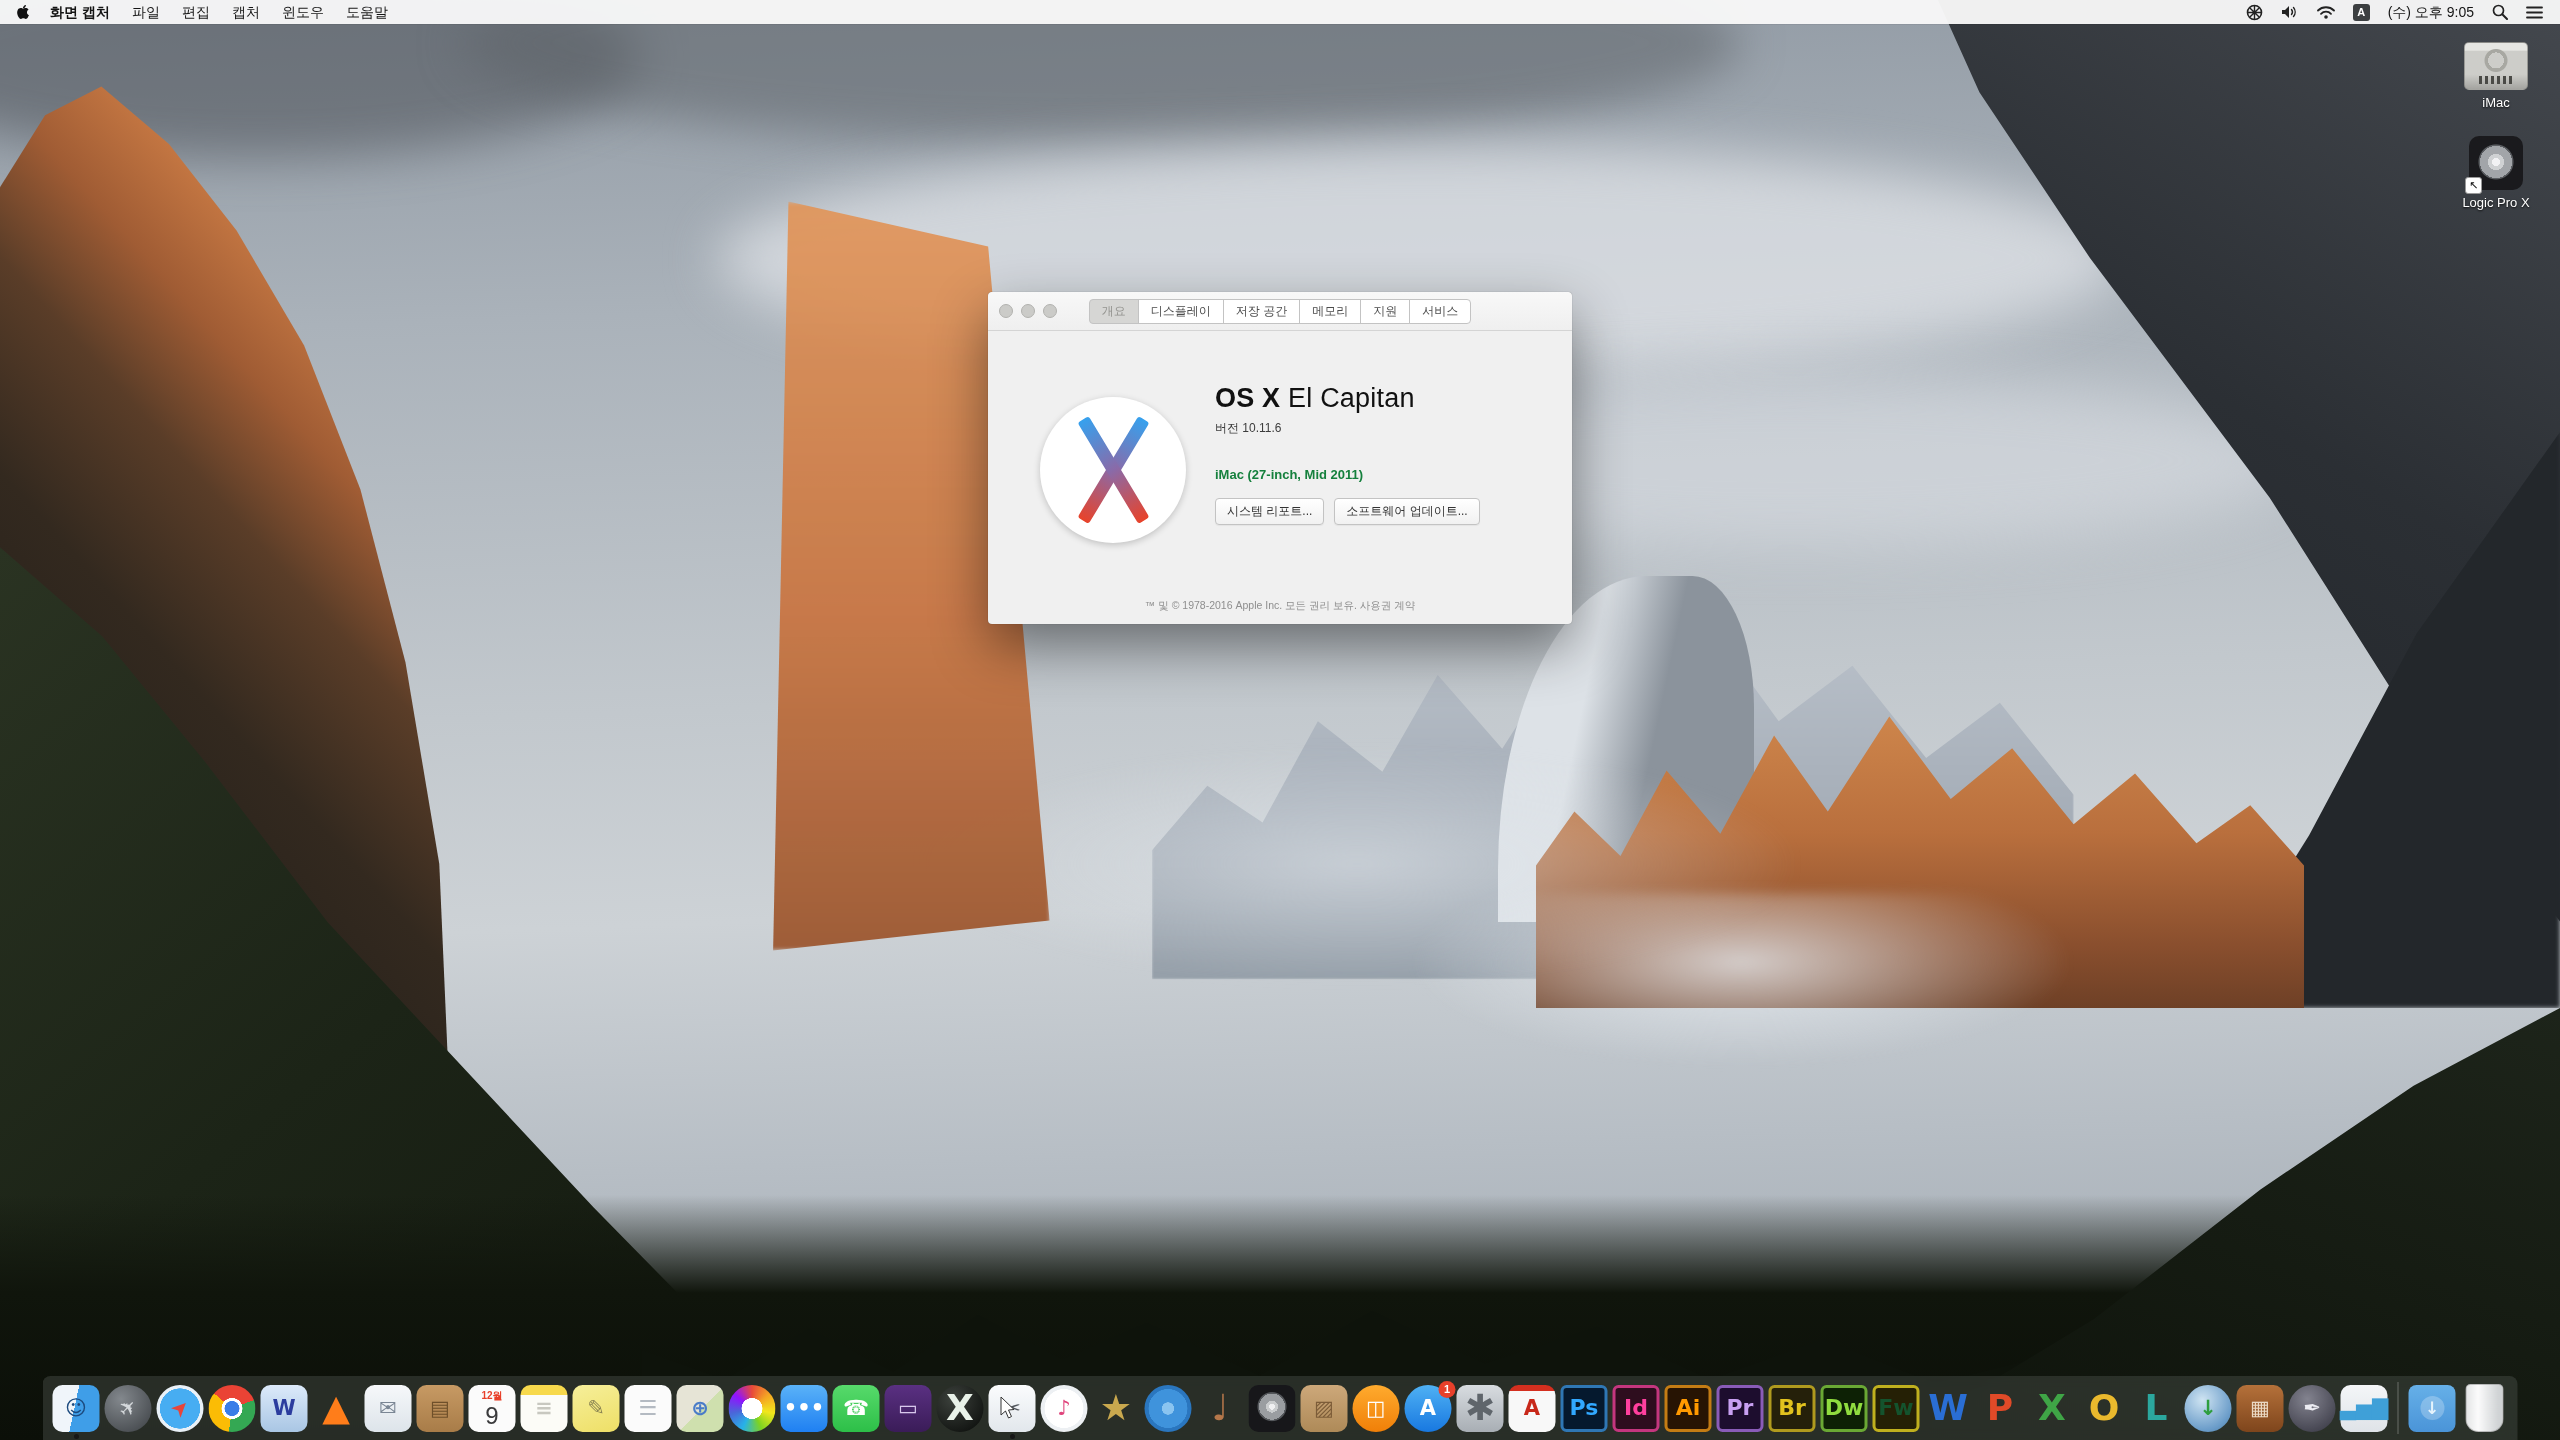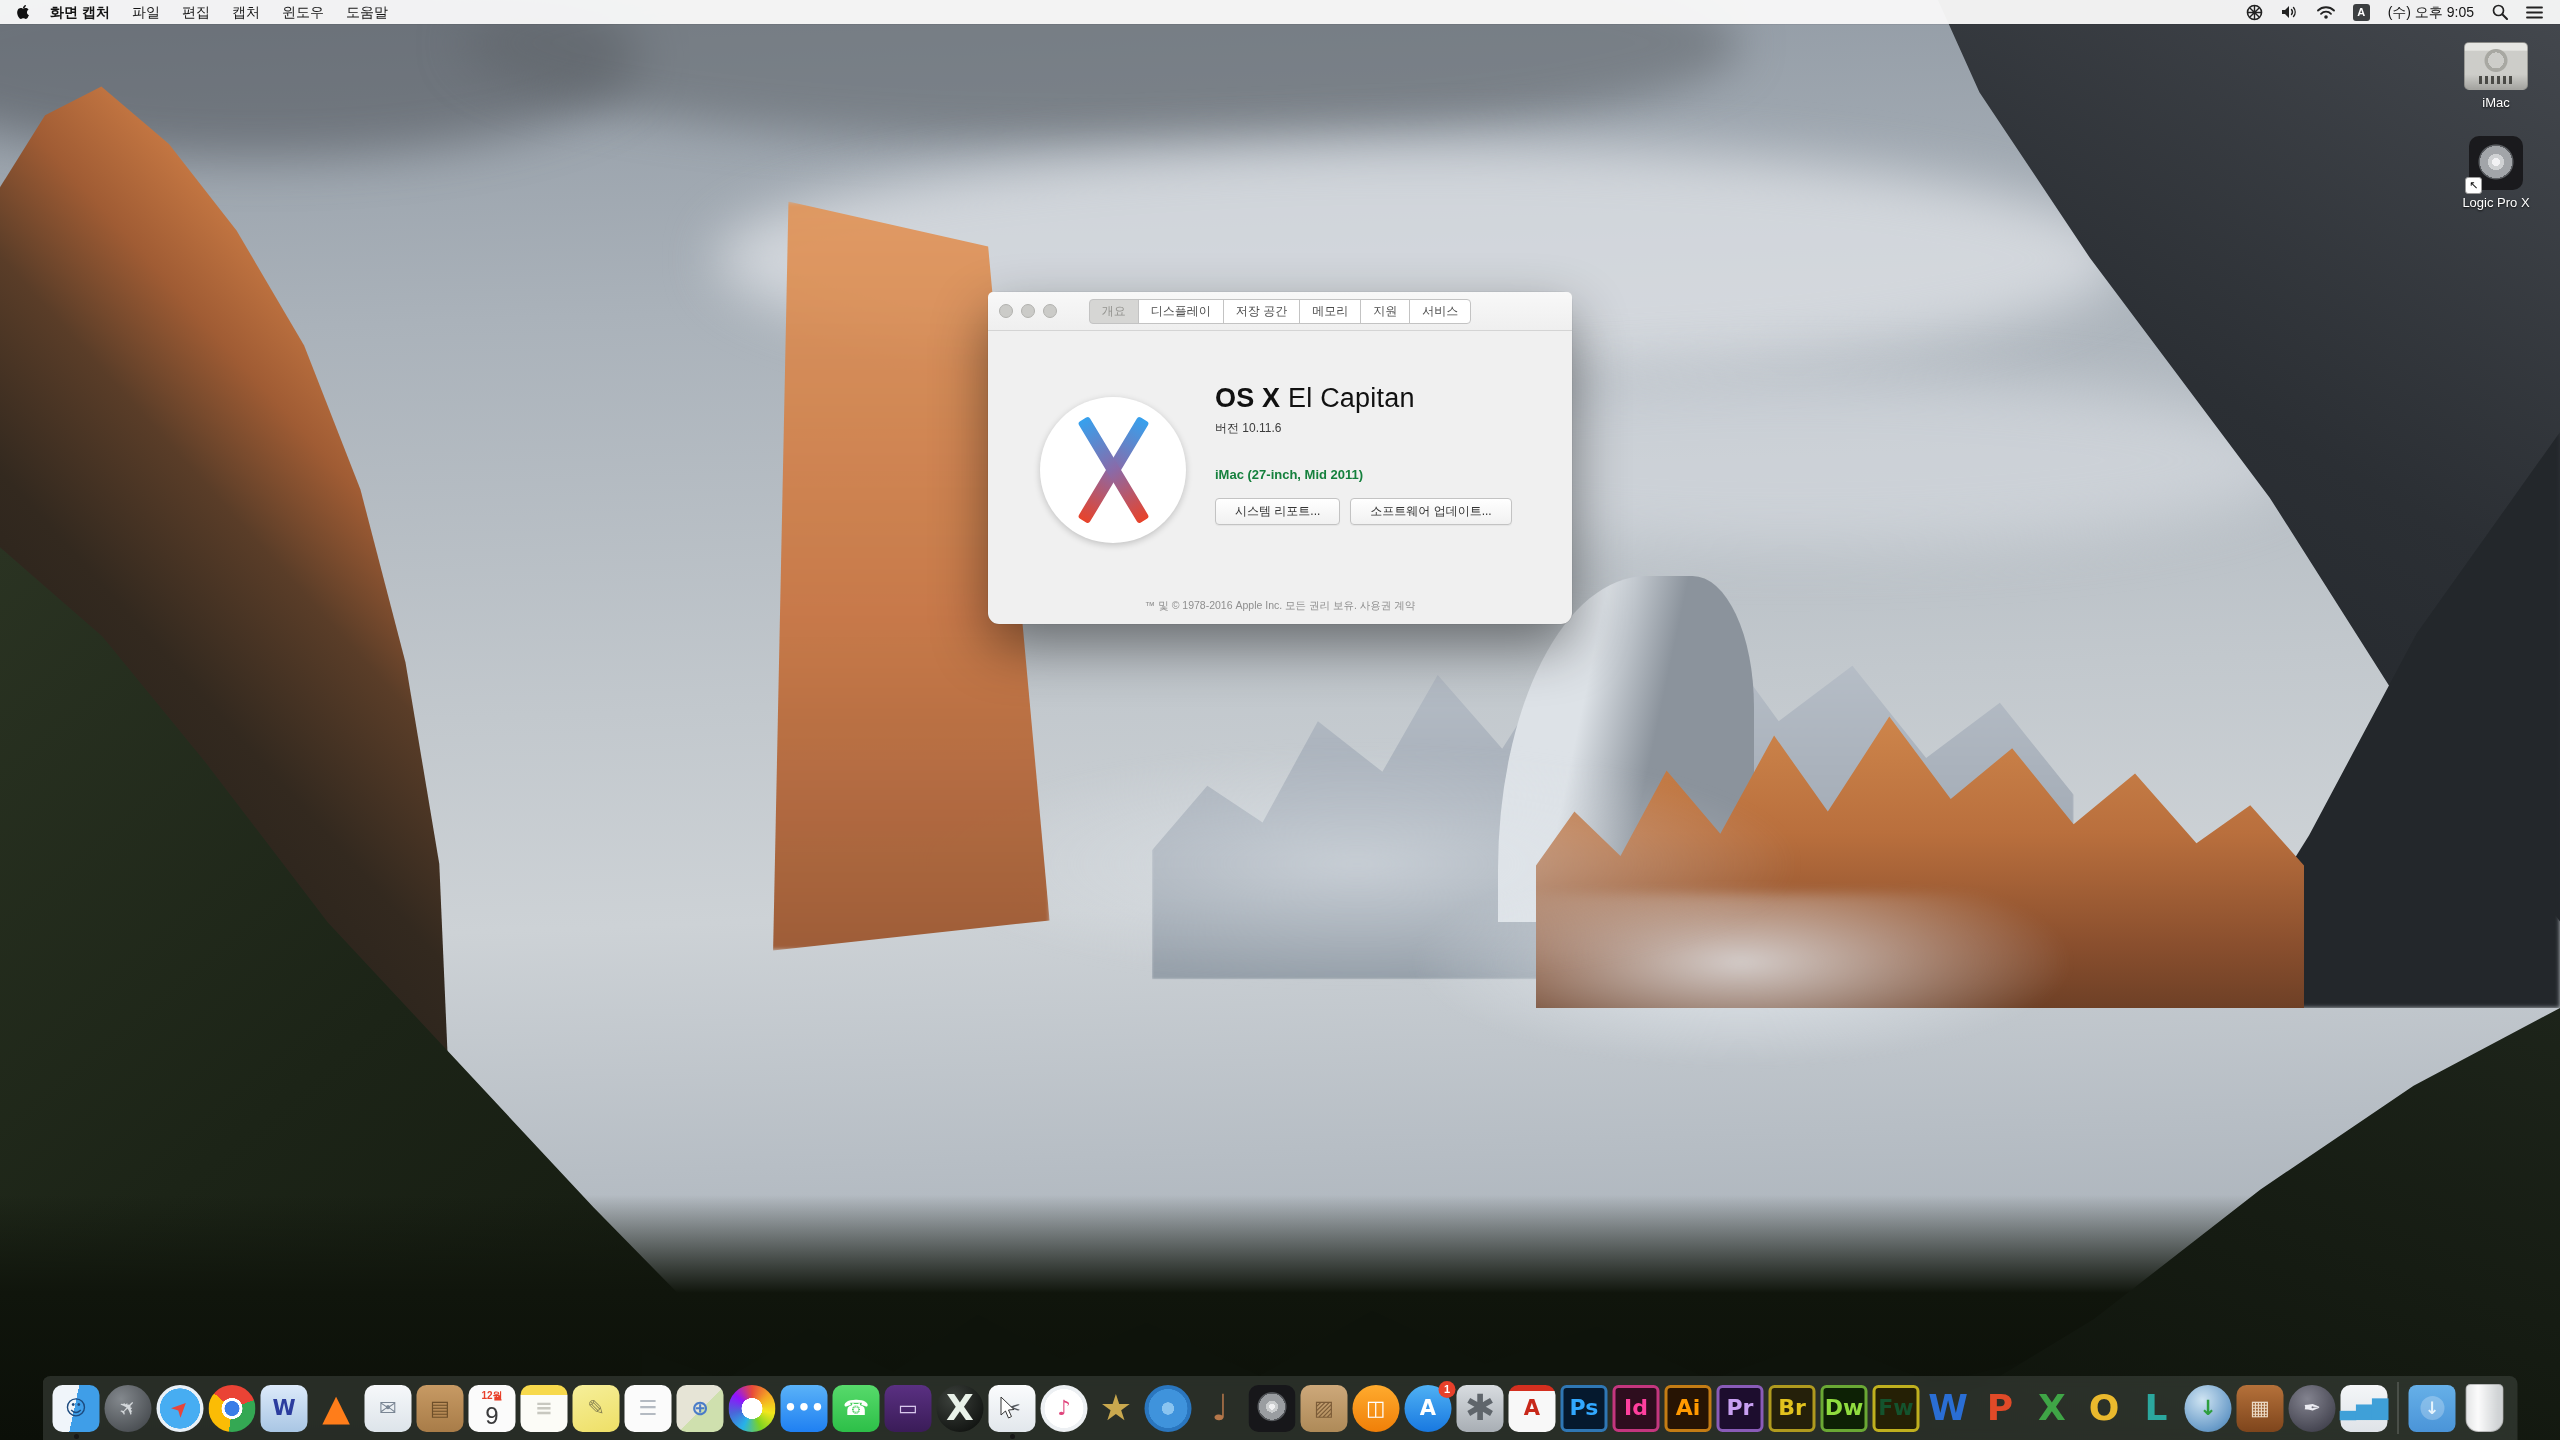--- a/index.html
+++ b/index.html
@@ -62,21 +62,21 @@
         radial-gradient(circle at 50% 38%, rgba(0,0,0,0) 0 8px, #a8a8a2 8px 11px, rgba(0,0,0,0) 12px),
         linear-gradient(180deg,#e6e6e2 0 16%,#cdcdc9 17% 68%,#a4a4a0 100%);}
   .dt-drive::after{content:"";position:absolute;left:50%;bottom:5px;transform:translateX(-50%);width:34px;height:8px;
       background:repeating-linear-gradient(90deg,#4a4a46 0 3px, rgba(0,0,0,0) 3px 6px);}
   .dt-logic{width:54px;height:54px;margin:0 auto;border-radius:10px;position:relative;
       background:radial-gradient(circle at 50% 48%, #f2f2f4 0 4px,#cfd1d3 4px 8px,#a2a5a9 8px 16px,#5a5d61 16px 17px, rgba(0,0,0,0) 18px),#1a1a1d;}
   .dt-logic .alias{position:absolute;left:-4px;bottom:-4px;width:15px;height:15px;background:#fff;border:1px solid #999;
       border-radius:3px;font-size:11px;line-height:14px;color:#111;text-align:center;}
 
   
-  .window{position:absolute;left:988px;top:292px;width:584px;height:332px;z-index:30;border-radius:11px;
+  .window{position:absolute;left:988px;top:292px;width:584px;height:332px;z-index:30;border-radius:4px;
       background:#f0f0f0;box-shadow:0 22px 55px rgba(0,0,0,.45),0 0 1px rgba(0,0,0,.4);}
   .titlebar{position:relative;height:38px;border-radius:5px 5px 0 0;border-bottom:1px solid #d4d4d4;
       background:linear-gradient(180deg,#f8f8f8,#efefef);display:flex;align-items:center;justify-content:center;}
   .tl-group{position:absolute;left:11px;top:0;bottom:0;display:flex;align-items:center;gap:8px;}
   .tl{width:12px;height:12px;border-radius:50%;background:#cbcbc8;border:1px solid #b2b2af;}
   .tabs{display:flex;}
   .tab{background:#fff;border:1px solid #c3c3c3;margin-left:-1px;padding:3px 12px;font-size:12px;color:#4c4c4c;white-space:nowrap;}
   .tab:first-child{border-radius:4px 0 0 4px;margin-left:0;}
   .tab:last-child{border-radius:0 4px 4px 0;}
   .tab.sel{background:#d6d6d4;color:#93938f;}
@@ -87,21 +87,21 @@
   .xbar.b1{transform:rotate(31deg);}
   .xbar.b2{transform:rotate(-31deg);}
   .win-info{position:absolute;left:227px;top:52px;width:330px;}
   .os-title{font-size:27px;color:#111;letter-spacing:.2px;}
   .os-title .strong{font-weight:700;}
   .os-version{margin-top:6px;font-size:12px;color:#3c3c3c;}
   .model{margin-top:30px;font-size:13px;font-weight:700;color:#15803d;}
   .spec-row{margin-top:5px;font-size:12.5px;color:#1f1f1f;}
   .spec-label{margin-right:8px;}
   .btn-row{margin-top:16px;display:flex;gap:10px;}
-  .btn{font-family:inherit;font-size:12px;color:#333;padding:4px 19px;border-radius:4px;border:1px solid #c3c3c3;
+  .btn{font-family:inherit;font-size:12px;color:#333;padding:4px 11px;border-radius:4px;border:1px solid #c3c3c3;
       background:linear-gradient(180deg,#ffffff,#f1f1f1);box-shadow:0 1px 1px rgba(0,0,0,.05);}
   .win-footer{position:absolute;left:0;right:0;bottom:11px;text-align:center;font-size:10.5px;color:#8e8e8e;}
 
   
   .dock{position:absolute;bottom:0;left:50%;transform:translateX(-50%);height:64px;z-index:40;
       display:flex;align-items:center;gap:5px;padding:0 10px;
       background:rgba(72,78,72,.48);border-radius:8px 8px 0 0;backdrop-filter:blur(6px);}
   .dock-item{position:relative;width:47px;height:47px;flex:0 0 auto;display:flex;align-items:center;justify-content:center;}
   .di-bg{position:absolute;inset:0;border-radius:10px;}
   .dock-item.circle .di-bg{border-radius:50%;}

